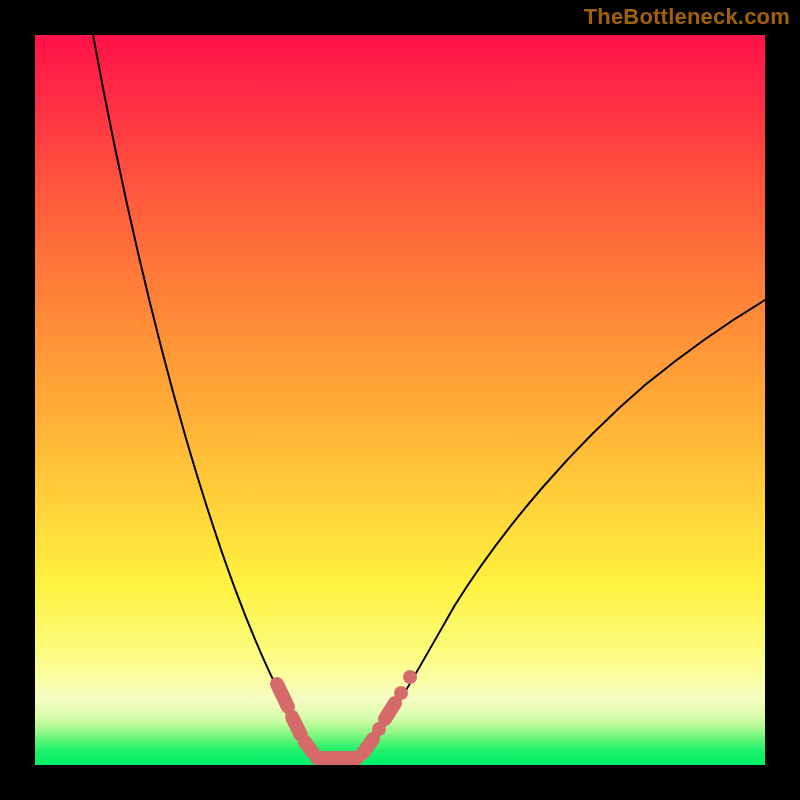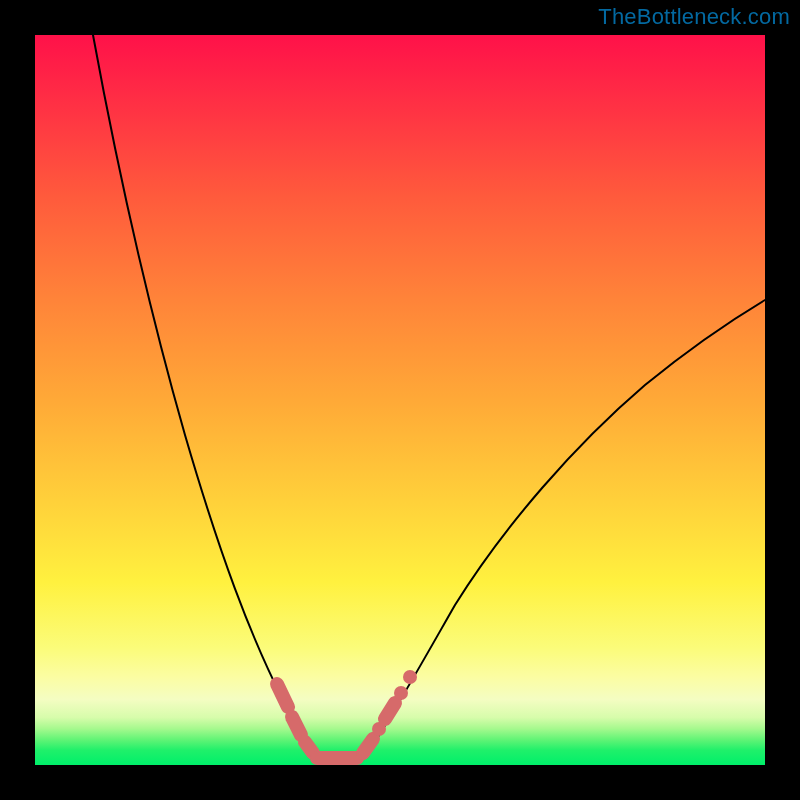--- a/index.html
+++ b/index.html
@@ -16,24 +16,24 @@
     left: 0;
     top: 0;
     width: 800px;
     height: 800px;
     background: #000;
   }
   .watermark {
     position: absolute;
     top: 4px;
     right: 10px;
-    color: #0369a1;
+    color: #a16207;
     font-size: 22px;
     letter-spacing: 0.2px;
-    font-weight: 400;
+    font-weight: 700;
     z-index: 5;
     user-select: none;
   }
   .plot {
     position: absolute;
     left: 35px;
     top: 35px;
     width: 730px;
     height: 730px;
     

